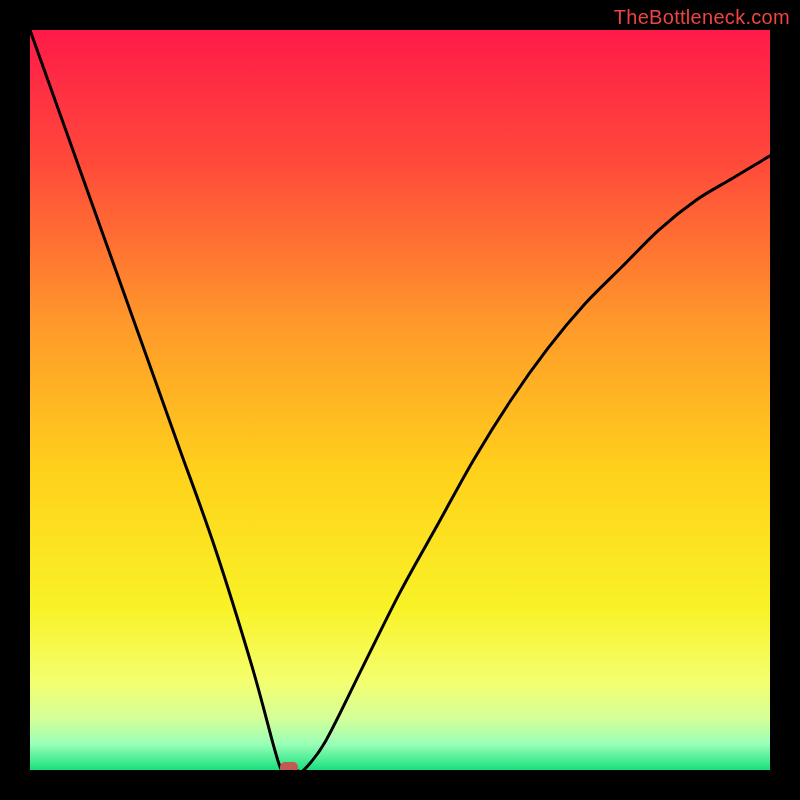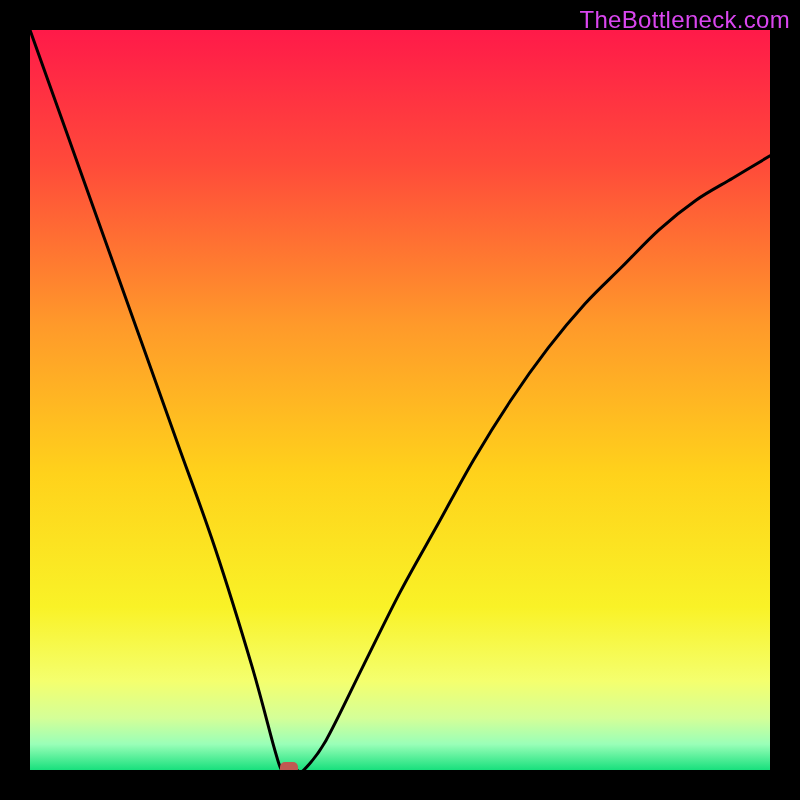--- a/index.html
+++ b/index.html
@@ -22,22 +22,22 @@
     left: 30px;
     top: 30px;
     width: 740px;
     height: 740px;
     overflow: hidden;
   }
   .watermark {
     position: absolute;
     top: 6px;
     right: 10px;
-    color: #d946ef;
-    font-size: 24px;
+    color: #ef4444;
+    font-size: 20px;
     font-weight: 500;
     letter-spacing: 0.3px;
     z-index: 10;
   }
   svg {
     display: block;
   }
 </style>
 </head>
 <body>

